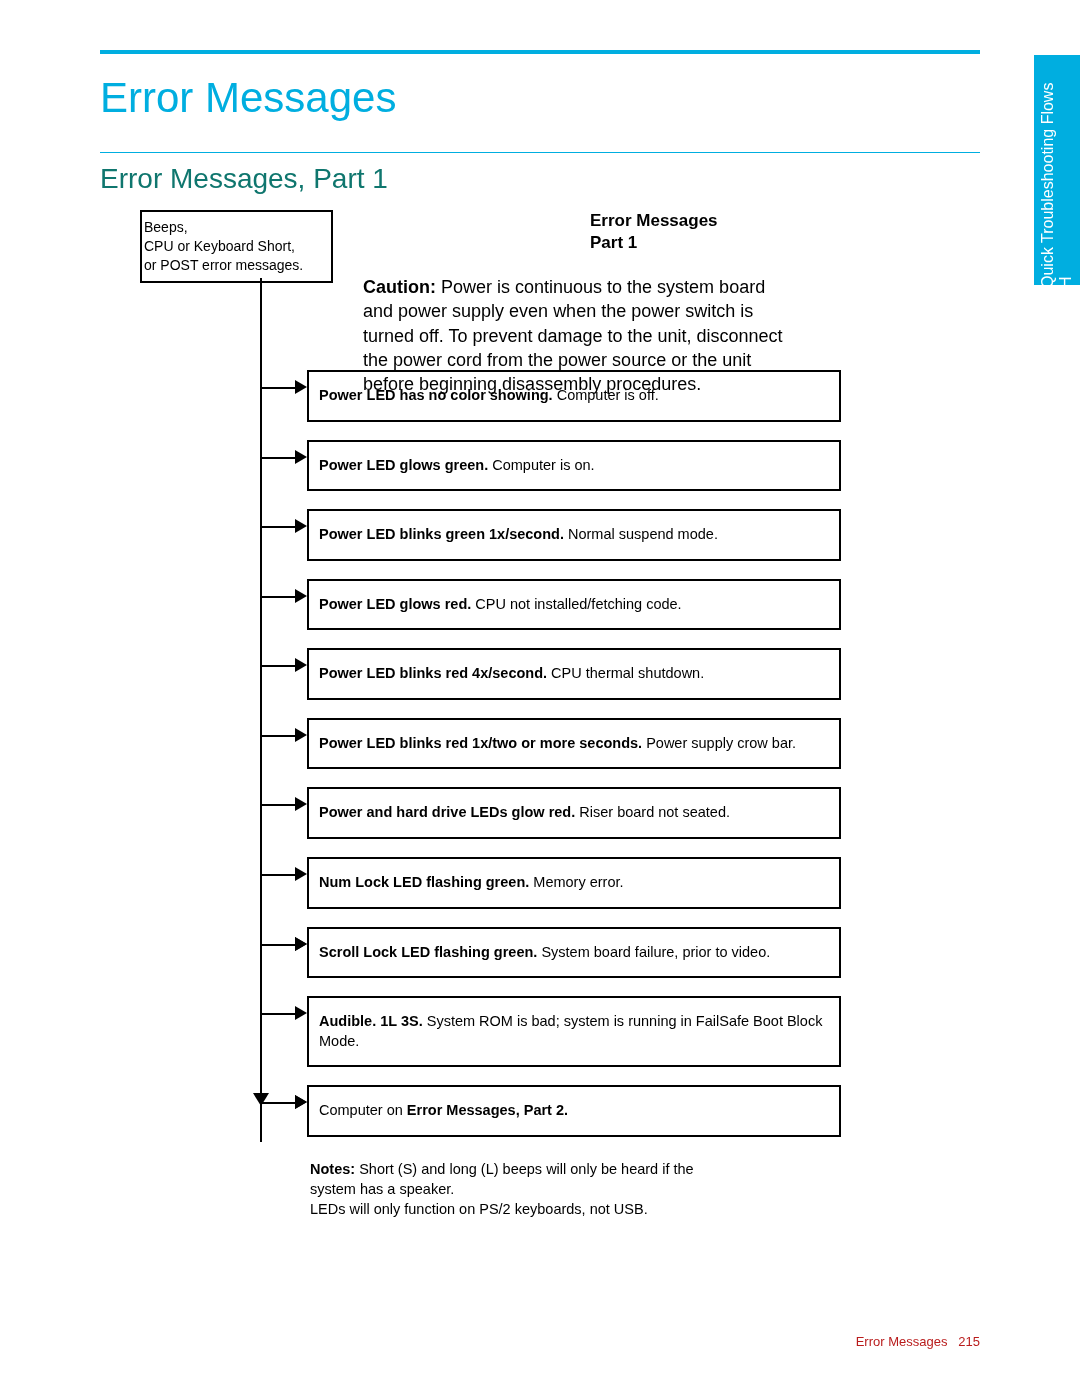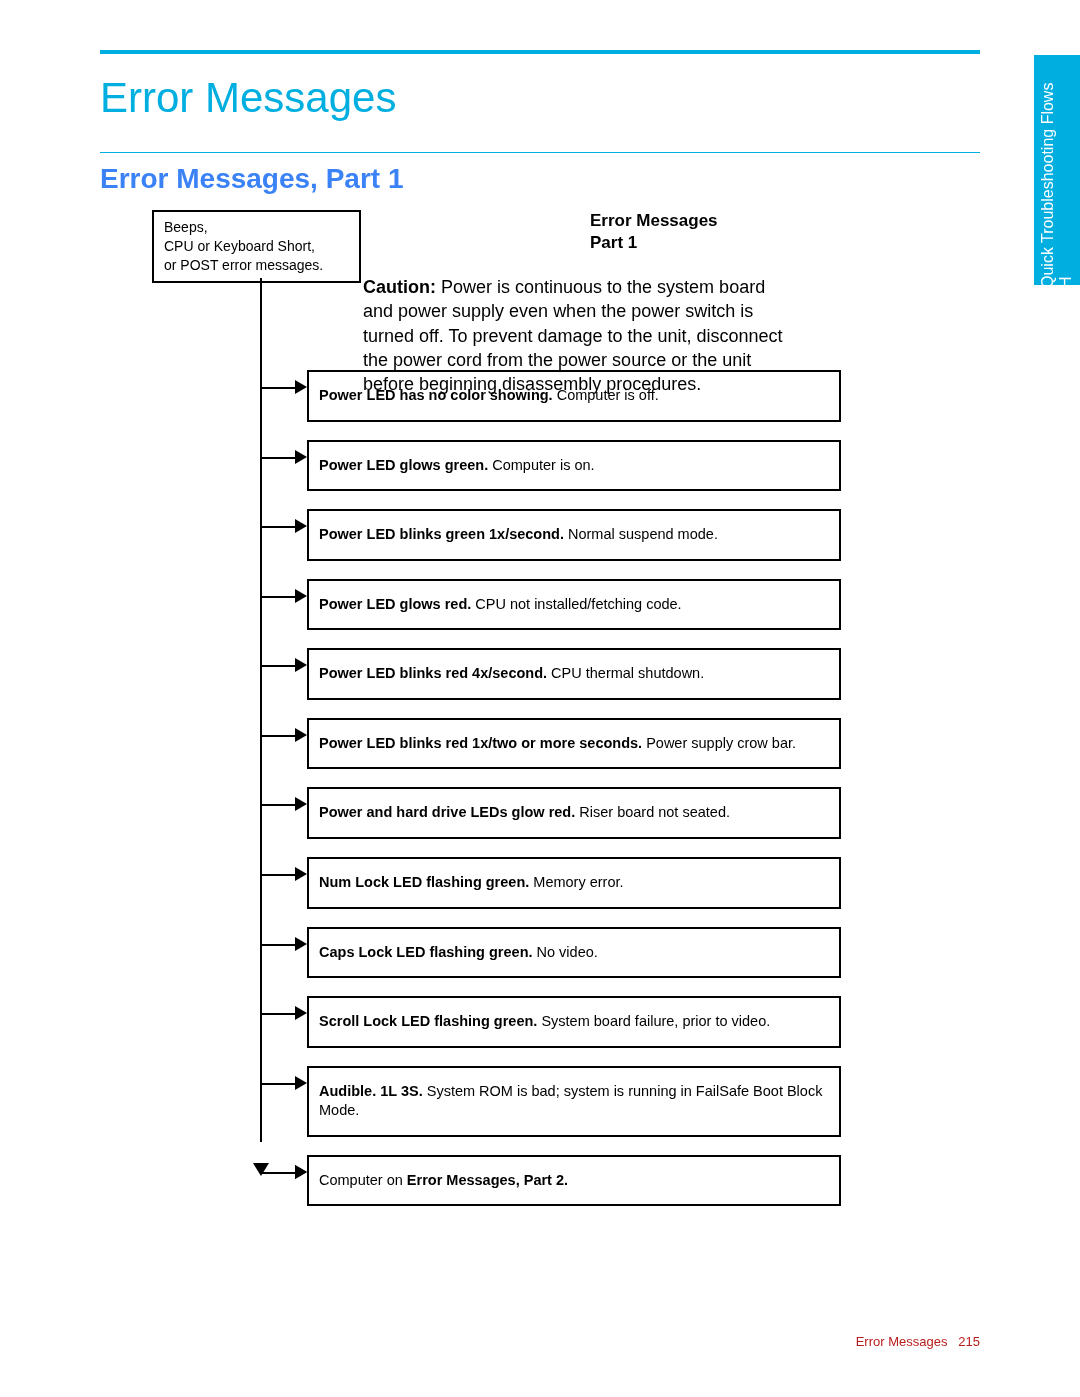--- a/index.html
+++ b/index.html
@@ -26,40 +26,39 @@
     color: #00aee0;
     margin: 0 0 30px 0;
     font-family: "Segoe UI Light", "Helvetica Neue", Arial, sans-serif;
   }
   .sub-rule {
     border-top: 1px solid #00aee0;
     margin-bottom: 10px;
   }
   .sub-title {
     font-size: 28px;
-    font-weight: 700;
-    color: #3b82f6;
+    font-weight: 400;
+    color: #0f766e;
     margin: 0 0 15px 0;
     font-family: "Segoe UI Light", "Helvetica Neue", Arial, sans-serif;
   }
   .diagram {
     position: relative;
     margin-left: 40px;
   }
   .start-box {
     position: absolute;
     top: 0;
     left: 0;
     border: 2px solid #000;
-    padding: 6px 10px;
+    padding: 6px 2px;
     font-size: 14px;
     line-height: 1.35;
     background: #fff;
     width: 185px;
-    margin-left: 12px;
   }
   .diagram-title {
     position: absolute;
     top: 0;
     left: 450px;
     font-size: 17px;
     font-weight: bold;
     line-height: 1.3;
   }
   .caution {
@@ -260,23 +259,20 @@
         <div class="branch-h"></div>
         <div class="arrow-head"></div>
         <div class="msg-box">
           <b>Num Lock LED flashing green.</b><span> Memory error.</span>
         </div>
       </div>
 
       <div class="row">
         <div class="branch-h"></div>
         <div class="arrow-head"></div>
-        <div class="msg-box">
-          <b>Caps Lock LED flashing green.</b><span>  No video.</span>
-        </div>
       </div>
 
       <div class="row">
         <div class="branch-h"></div>
         <div class="arrow-head"></div>
         <div class="msg-box">
           <b>Scroll Lock LED flashing green.</b><span> System board failure, prior to video.</span>
         </div>
       </div>
 
@@ -295,20 +291,24 @@
 
       <div class="row final-row">
         <div class="arrow-head-down"></div>
         <div class="branch-h" style="left:128px;width:32px;"></div>
         <div class="arrow-head"></div>
         <div class="msg-box">
           <span>Computer on </span><b>Error Messages, Part 2.</b>
         </div>
       </div>
 
+      <div class="notes">
+        <b>Notes:</b><span> Short (S) and long (L) beeps will only be heard if the system has a speaker.</span><br>
+        <span>LEDs will only function on PS/2 keyboards, not USB.</span>
+      </div>
 
     </div>
   </div>
 </div>
 
 <div class="footer">
   <span>Error Messages</span>&nbsp;&nbsp;&nbsp;<span>215</span>
 </div>
 
 </body></html>

